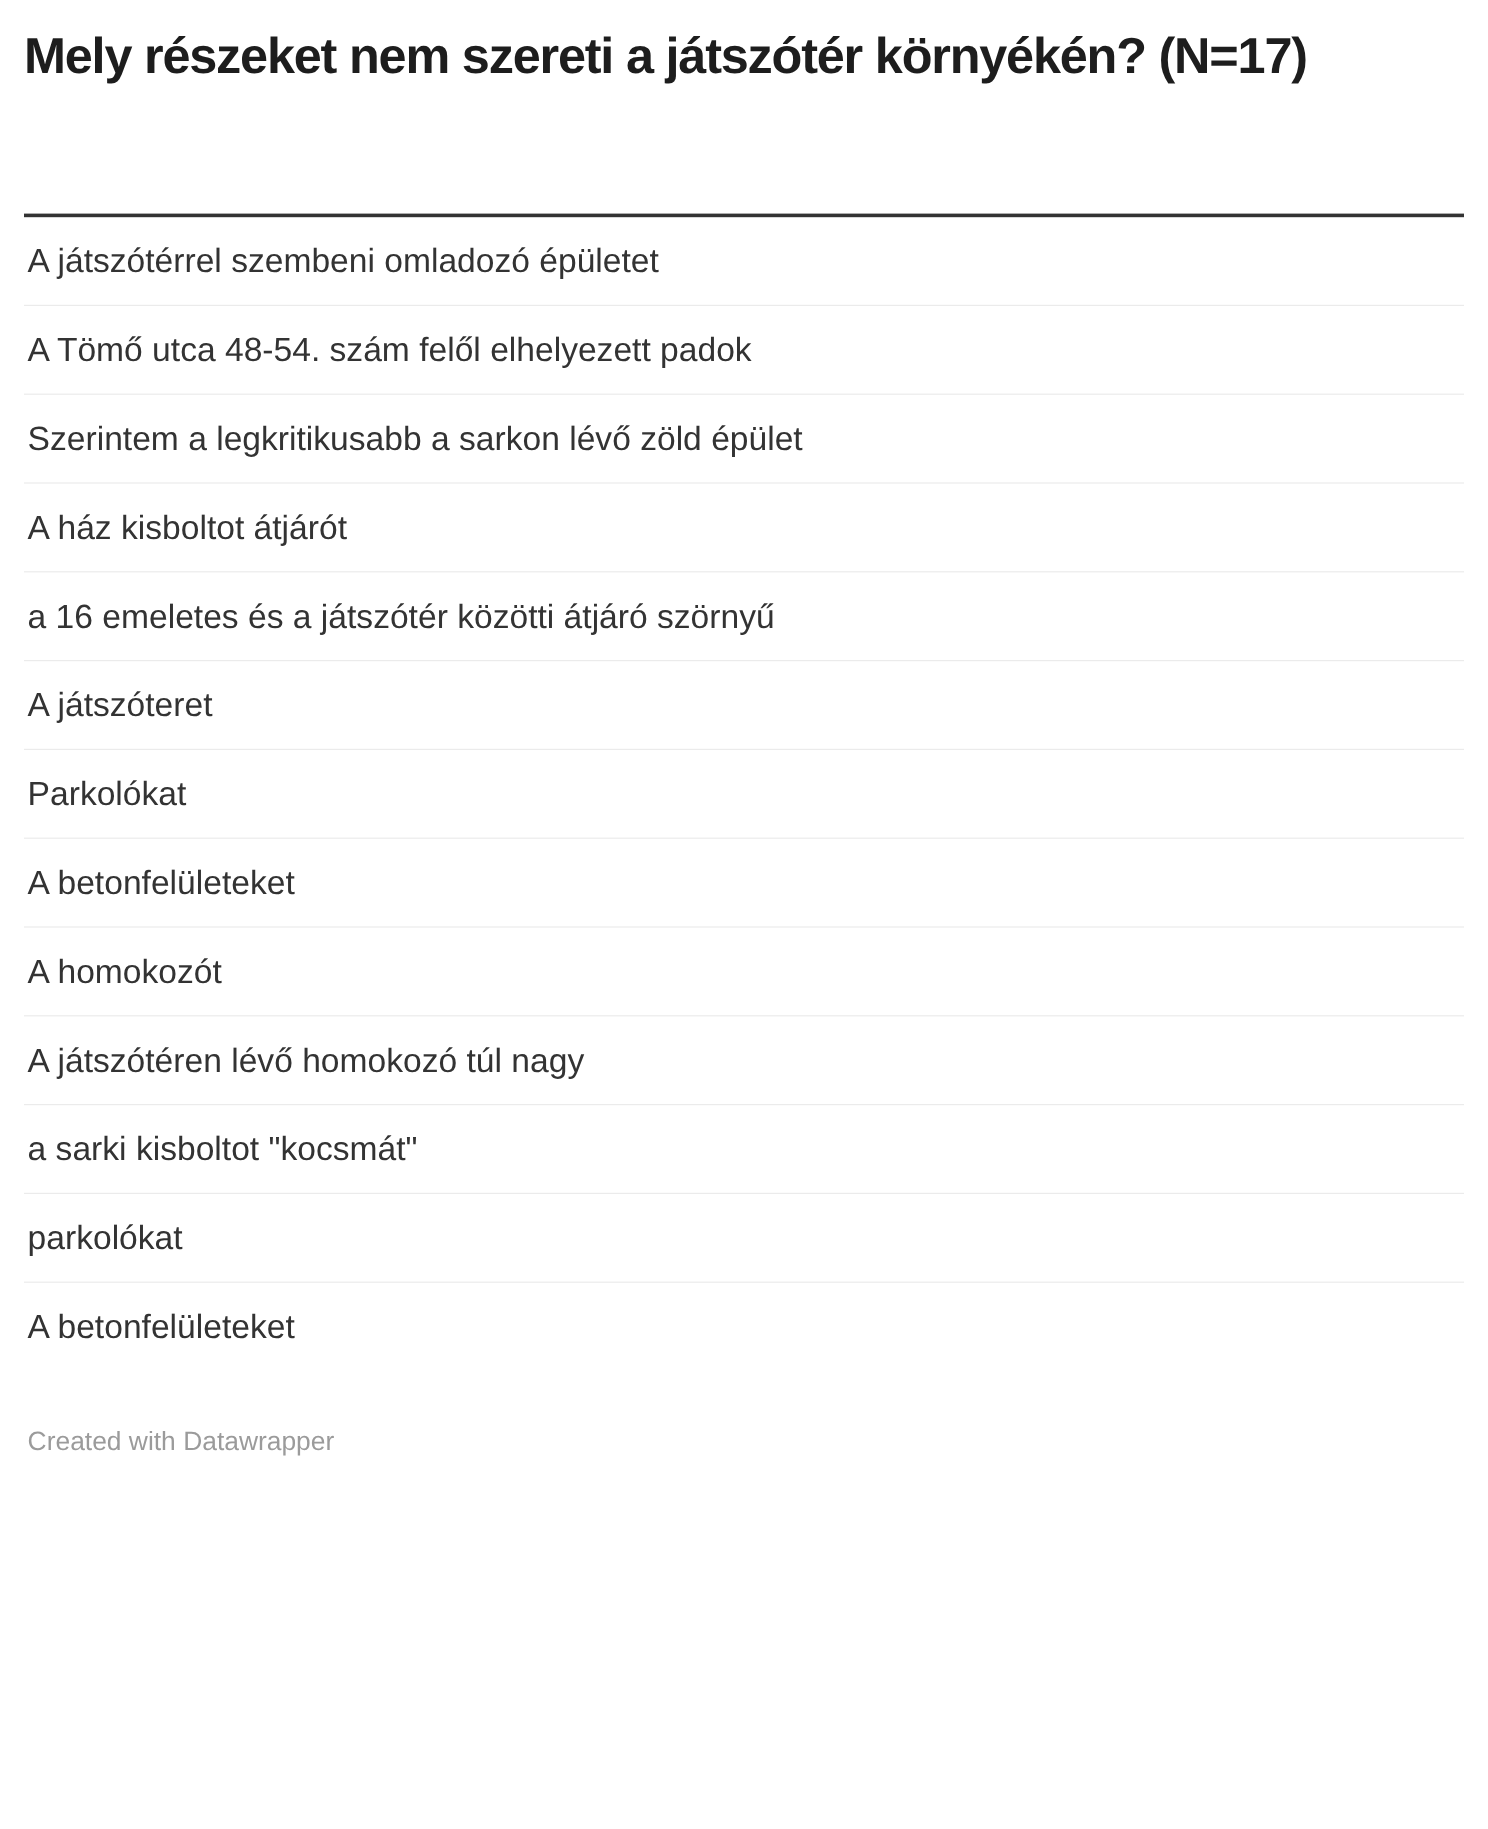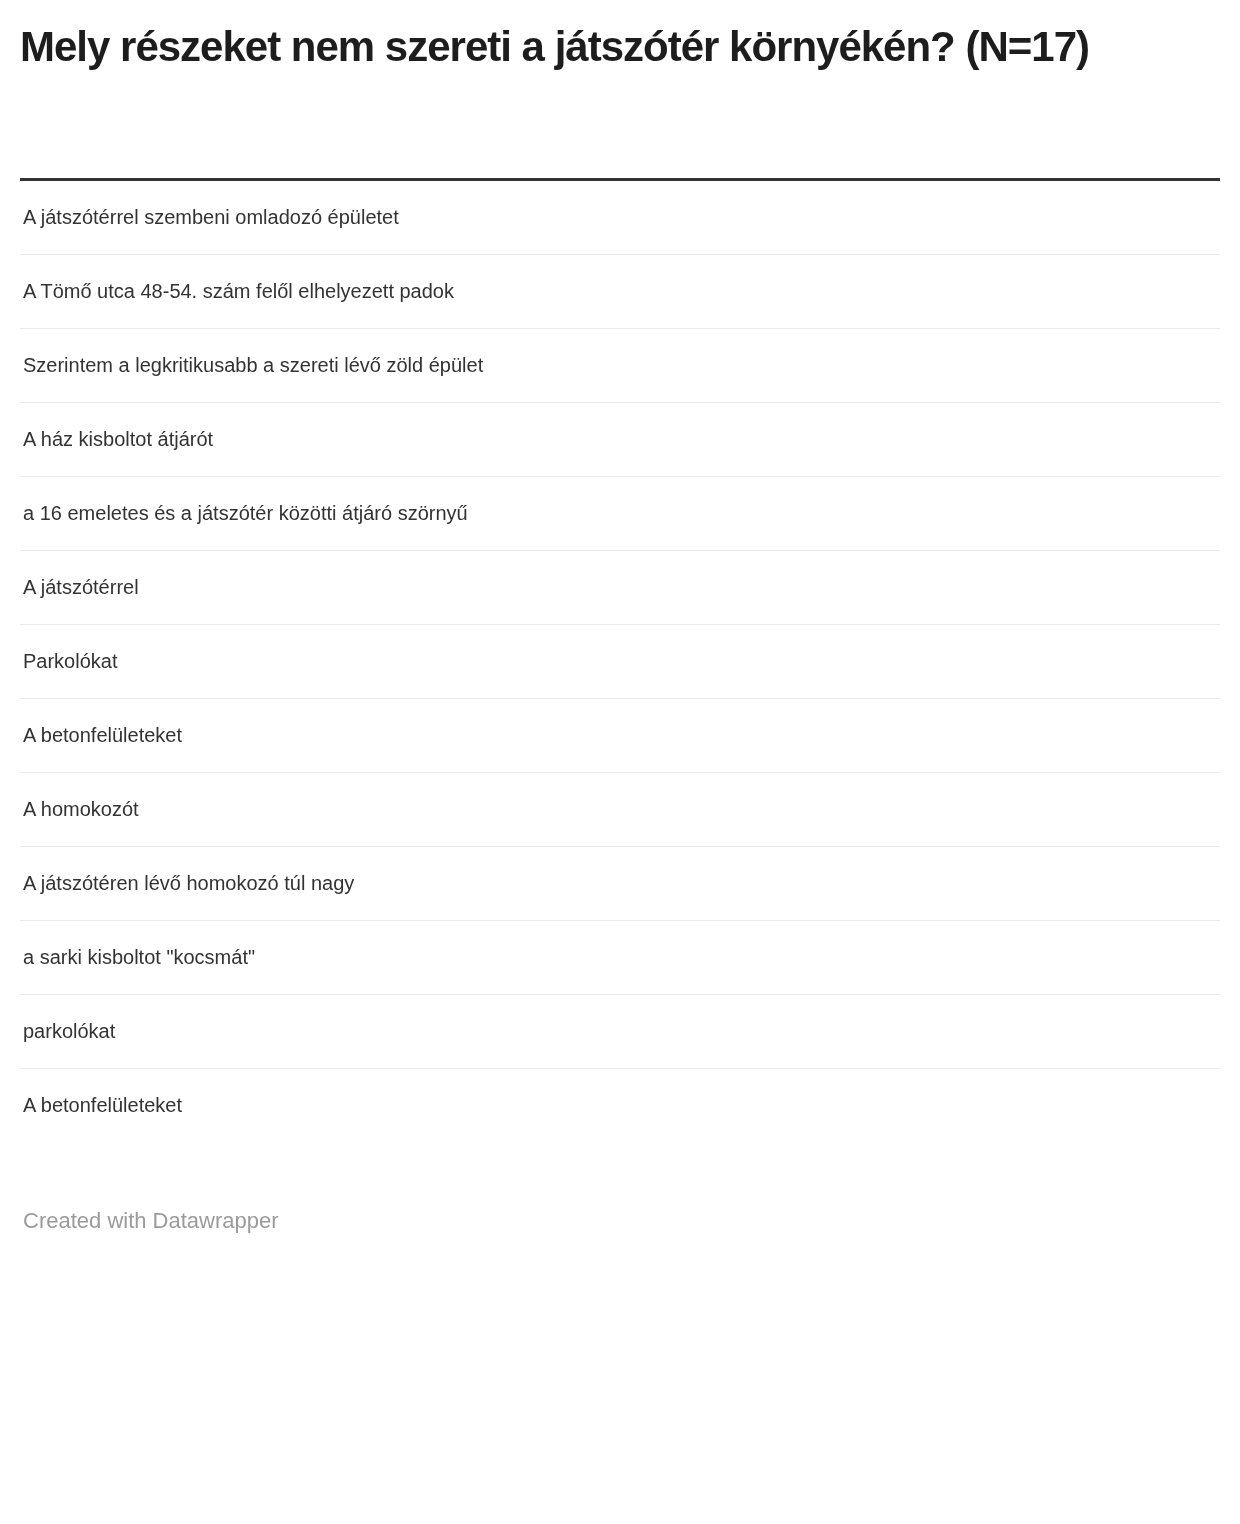--- a/index.html
+++ b/index.html
@@ -36,31 +36,31 @@
     width: 100%;
   }
   .responses-table {
     width: 100%;
   }
   .row {
     height: 73px;
     display: flex;
     align-items: center;
     border-bottom: 1px solid #ebebeb;
-    font-size: 20px;
+    font-size: 28px;
     color: #333333;
     padding-left: 3px;
     white-space: nowrap;
     overflow: hidden;
   }
   .row:last-child {
     border-bottom: none;
   }
   .footer {
-    margin-top: 66px;
+    margin-top: 46px;
     padding-left: 3px;
     font-size: 22px;
     line-height: 26px;
     color: #9b9b9b;
     text-decoration: none;
     display: inline-block;
   }
 </style>
 </head>
 <body>
@@ -74,30 +74,30 @@
   <div class="title-divider"></div>
 
   <div class="responses-table" id="responses-table">
       <div class="row">
         <span>A játszótérrel szembeni omladozó épületet</span>
       </div>
       <div class="row">
         <span>A Tömő utca 48-54. szám felől elhelyezett padok</span>
       </div>
       <div class="row">
-        <span>Szerintem a legkritikusabb a szereti lévő zöld épület</span>
+        <span>Szerintem a legkritikusabb a sarkon lévő zöld épület</span>
       </div>
       <div class="row">
         <span>A ház kisboltot átjárót</span>
       </div>
       <div class="row">
         <span>a 16 emeletes és a játszótér közötti átjáró szörnyű</span>
       </div>
       <div class="row">
-        <span>A játszótérrel</span>
+        <span>A játszóteret</span>
       </div>
       <div class="row">
         <span>Parkolókat</span>
       </div>
       <div class="row">
         <span>A betonfelületeket</span>
       </div>
       <div class="row">
         <span>A homokozót</span>
       </div>

